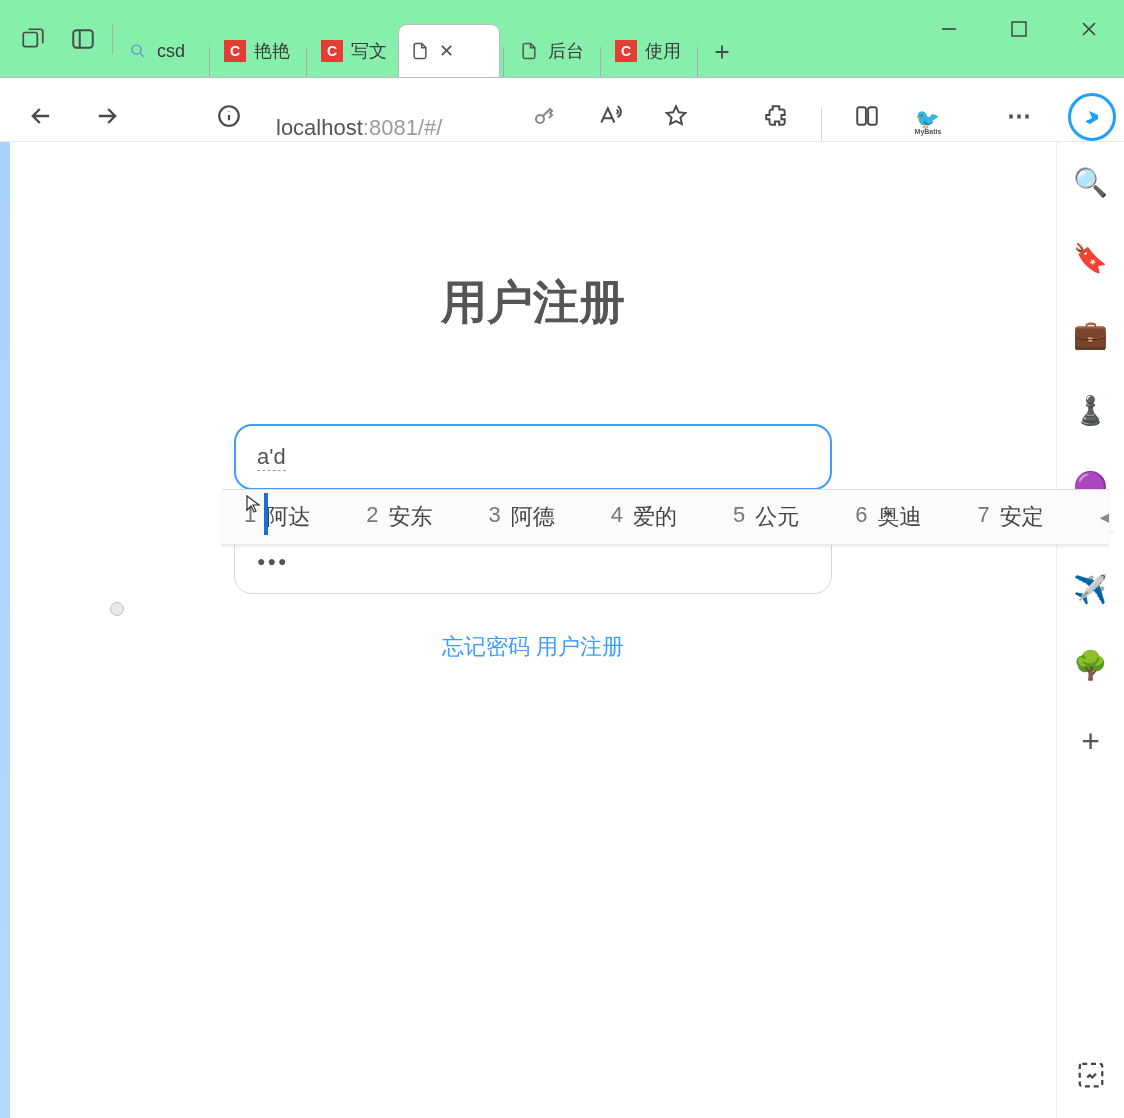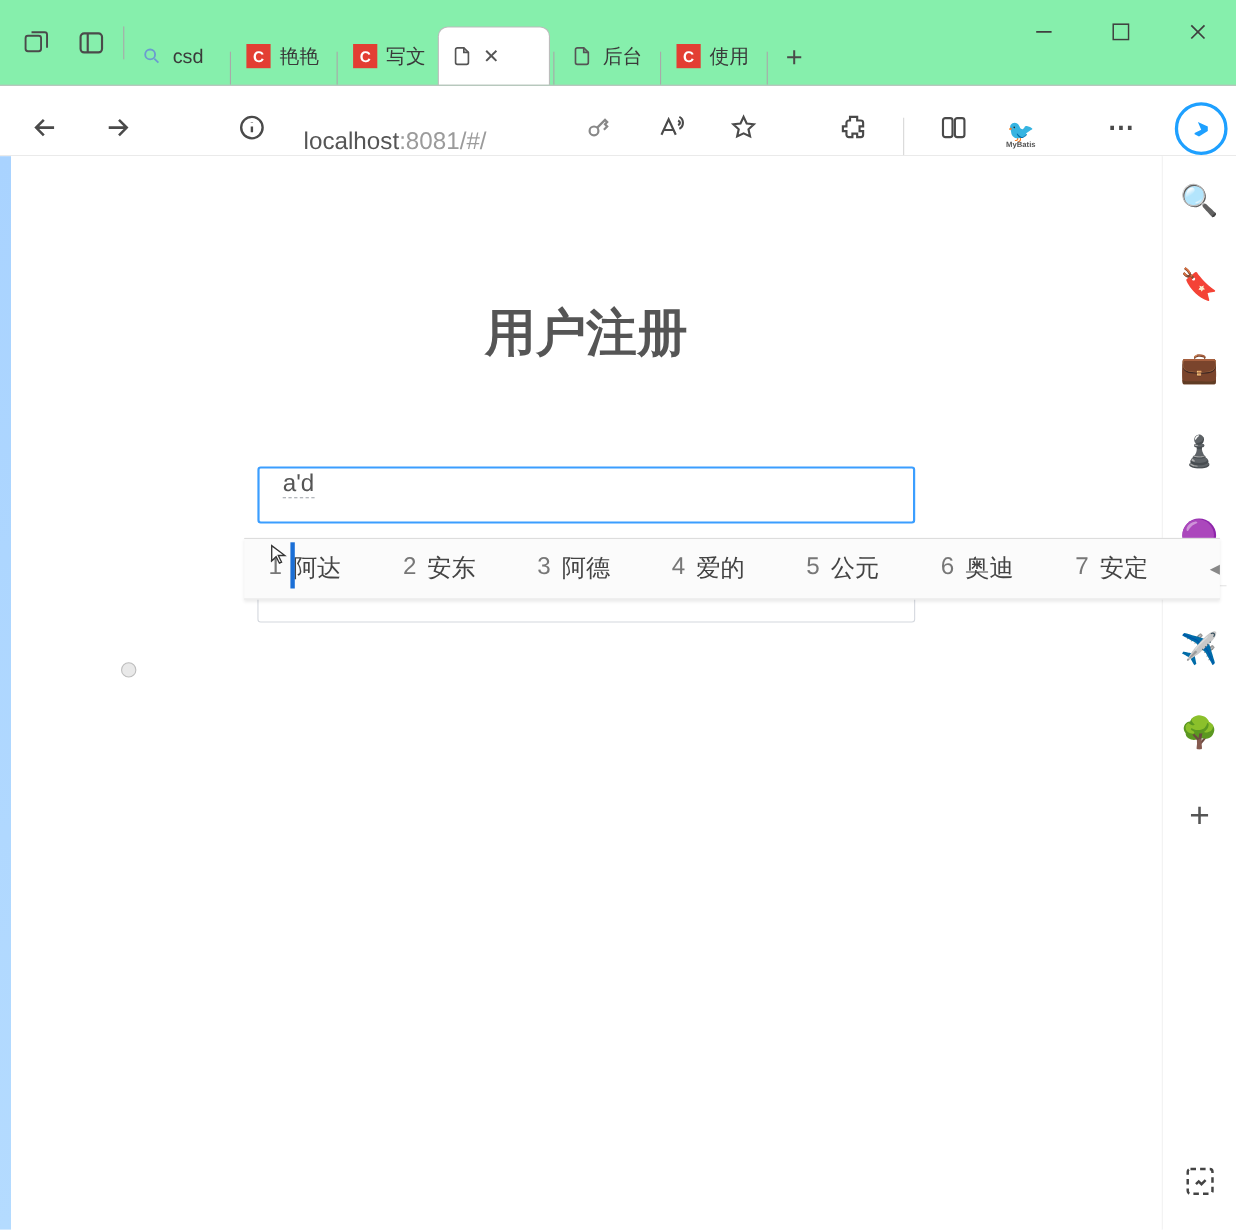--- a/index.html
+++ b/index.html
@@ -243,25 +243,25 @@
     text-align: center;
     position: relative;
   }
   .login-title {
     font-size: 46px;
     font-weight: 700;
     color: #555;
     margin-bottom: 90px;
   }
   .field {
-    height: 52px;
+    height: 66px;
     border: 1px solid #d4d8de;
-    border-radius: 3px;
-    display: flex;
-    align-items: flex-start;
+    border-radius: 18px;
+    display: flex;
+    align-items: center;
     padding: 0 22px;
     font-size: 22px;
     color: #555;
     margin-bottom: 38px;
     background: #fff;
     position: relative;
   }
   .field.focused {
     border: 2px solid #3b9eff;
     padding: 0 21px;
@@ -526,20 +526,24 @@
 
     <div class="field focused">
       <span class="dotted-under">a'd</span>
     </div>
 
     <div class="field" style="margin-top:4px">
       <span style="letter-spacing:2px;font-size:14px">●●●</span>
     </div>
 
 
+    <div class="links">
+      <span>忘记密码</span>
+      <span>用户注册</span>
+    </div>
   </div>
 </div>
 
 <div class="ime-cursor"></div>
 <div class="ime-tiny-cursor">
   <svg width="16" height="20" viewBox="0 0 16 20" fill="none" stroke="#333" stroke-width="1.2">
       <path d="M2 2l0 14 4-4 3 6 2-1-3-6h6z" fill="#fff"></path>
     </svg>
 </div>
 

